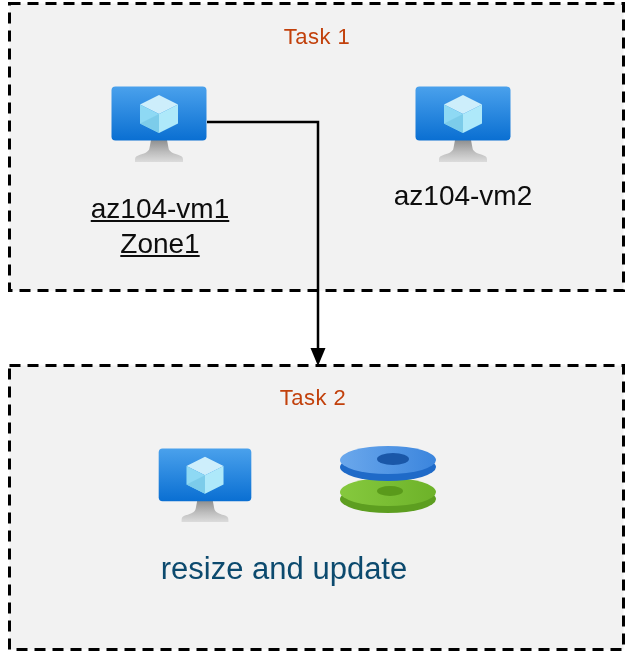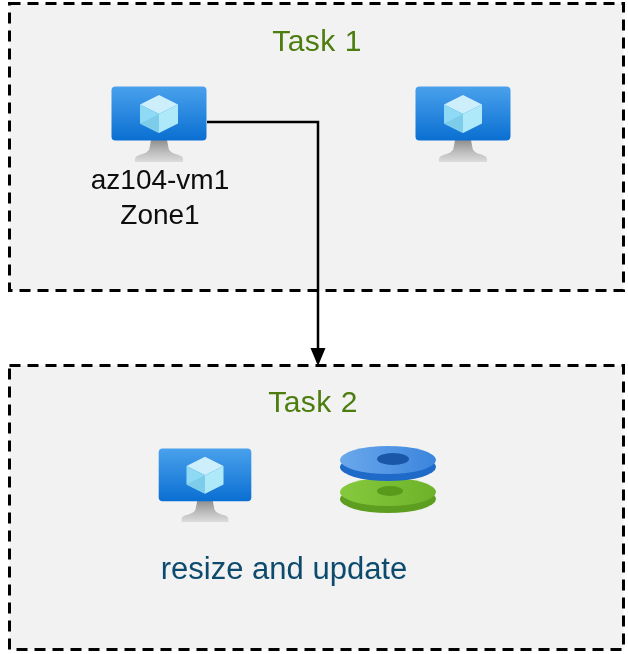--- a/index.html
+++ b/index.html
@@ -9,22 +9,22 @@
     height: 654px;
     background: #ffffff;
     overflow: hidden;
     font-family: "Liberation Sans", "DejaVu Sans", sans-serif;
   }
   .layer { position: absolute; left: 0; top: 0; }
   .abs { position: absolute; }
   .task-title {
     position: absolute;
     transform: translateX(-50%);
-    font-size: 30px;
-    color: #4d7c0f;
+    font-size: 22px;
+    color: #c2410c;
     white-space: nowrap;
     letter-spacing: 0.5px;
   }
   .vm-label {
     position: absolute;
     transform: translateX(-50%);
     text-align: center;
     font-size: 28px;
     line-height: 35px;
     color: #0d0d0d;
@@ -89,25 +89,26 @@
     <path d="M40,54 L56,54 L57.5,62 C58,66 63,67.5 67,68.8 C70.5,70 72,71 72,73.5 L72,76 L24,76 L24,73.5 C24,71 25.5,70 29,68.8 C33,67.5 38,66 38.5,62 Z" fill="url(#gStand)"></path>
     <rect x="0.5" y="0.5" width="95" height="54" rx="4" fill="url(#gScreen)"></rect>
     <g>
       <polygon points="48,9 67,18.5 48,28 29,18.5" fill="#cdeefb"></polygon>
       <polygon points="29,18.5 48,28 48,47 29,37.5" fill="#8ed9f4"></polygon>
       <polygon points="67,18.5 48,28 48,47 67,37.5" fill="#aee9fa"></polygon>
       <polygon points="48,28 48,47 29,37.5" fill="#7cccea"></polygon>
     </g>
   </svg>
 
-  <div class="vm-label" style="left:160px; top:162px;">
+  <div class="vm-label" style="left:160px; top:191px;text-decoration:underline;">
     <div>az104-vm1</div>
     <div>Zone1</div>
   </div>
   <div class="vm-label" style="left:463px; top:178px;">
+    <div>az104-vm2</div>
   </div>
 
   <div class="task-title" style="left:313px; top:385px;">Task 2</div>
 
   <svg class="abs" style="left:158px; top:448px;" width="94" height="78" viewBox="0 0 96 80">
     <path d="M40,54 L56,54 L57.5,62 C58,66 63,67.5 67,68.8 C70.5,70 72,71 72,73.5 L72,76 L24,76 L24,73.5 C24,71 25.5,70 29,68.8 C33,67.5 38,66 38.5,62 Z" fill="url(#gStand)"></path>
     <rect x="0.5" y="0.5" width="95" height="54" rx="4" fill="url(#gScreen)"></rect>
     <g>
       <polygon points="48,9 67,18.5 48,28 29,18.5" fill="#cdeefb"></polygon>
       <polygon points="29,18.5 48,28 48,47 29,37.5" fill="#8ed9f4"></polygon>

